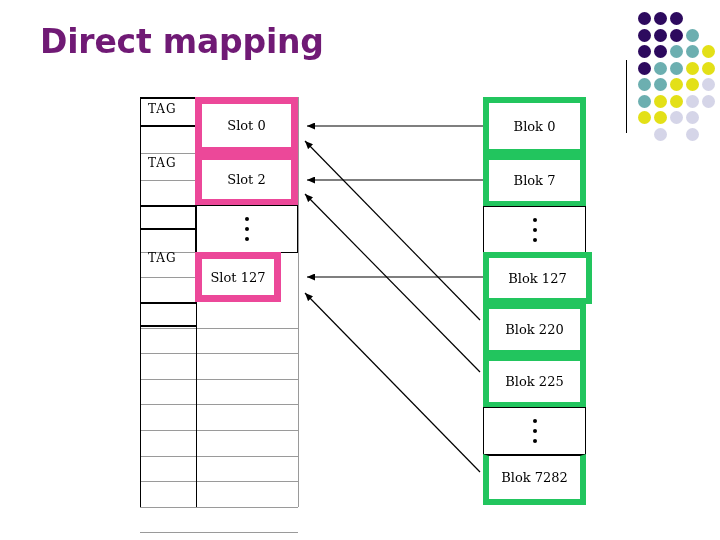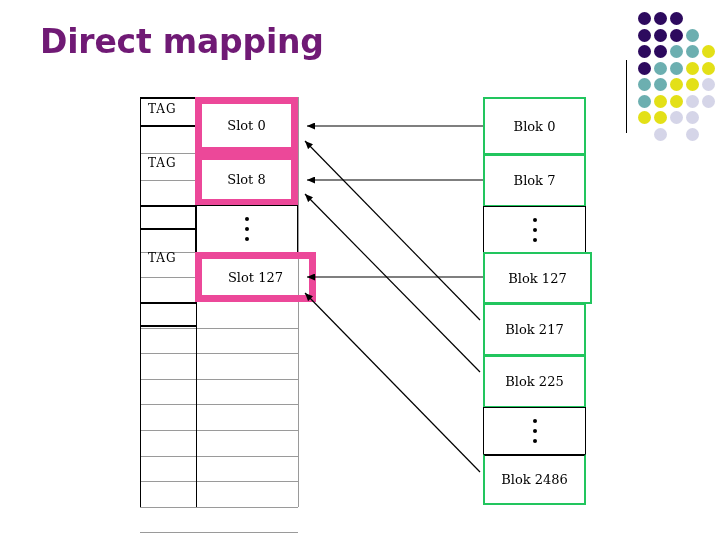--- a/index.html
+++ b/index.html
@@ -97,21 +97,21 @@
     justify-content: center;
     font-family: "DejaVu Serif", serif;
     font-size: 13px;
     color: #000000;
     background: transparent;
   }
 
   .blok-box {
     position: absolute;
     box-sizing: border-box;
-    border: 2px solid #22c55e;
+    border: 6px solid #22c55e;
     display: flex;
     align-items: center;
     justify-content: center;
     font-family: "DejaVu Serif", serif;
     font-size: 13px;
     color: #000000;
     background: transparent;
   }
   .blok-box.thick-top {
     border-top: 2px solid #000000;
@@ -212,50 +212,50 @@
       <div class="grid-line-v strong" style="left: 140px; top: 97px; height: 410px;"></div>
       <div class="grid-line-v strong" style="left: 196px; top: 97px; height: 410px;"></div>
       <div class="grid-line-v" style="left: 298px; top: 97px; height: 410px;"></div>
     </div>
 
   <div class="tag-label" style="left:148px; top:102px;">TAG</div>
   <div class="tag-label" style="left:148px; top:156px;">TAG</div>
   <div class="tag-label" style="left:148px; top:251px;">TAG</div>
 
   <div class="slot-box" style="left:195px; top:97px; width:103px; height:57px;">Slot 0</div>
-  <div class="slot-box" style="left:195px; top:153px; width:103px; height:53px;">Slot 8</div>
+  <div class="slot-box" style="left:195px; top:153px; width:103px; height:53px;">Slot 2</div>
 
   <div class="vdots" style="left:195px; top:205px; width:103px; height:48px;">
     <i></i>
     <i></i>
     <i></i>
   </div>
 
-  <div class="slot-box" style="left:195px; top:252px; width:121px; height:50px;">Slot 127</div>
+  <div class="slot-box" style="left:195px; top:252px; width:86px; height:50px;">Slot 127</div>
 
   <div class="blok-box" style="left:483px; top:97px; width:103px; height:58px;">Blok 0</div>
   <div class="blok-box" style="left:483px; top:154px; width:103px; height:53px;">Blok 7</div>
 
   <div class="vdots" style="left:483px; top:206px; width:103px; height:47px;">
     <i></i>
     <i></i>
     <i></i>
   </div>
 
   <div class="blok-box" style="left:483px; top:252px; width:109px; height:52px;">Blok 127</div>
-  <div class="blok-box" style="left:483px; top:303px; width:103px; height:53px;">Blok 217</div>
+  <div class="blok-box" style="left:483px; top:303px; width:103px; height:53px;">Blok 220</div>
   <div class="blok-box" style="left:483px; top:355px; width:103px; height:53px;">Blok 225</div>
 
   <div class="vdots" style="left:483px; top:407px; width:103px; height:48px;">
     <i></i>
     <i></i>
     <i></i>
   </div>
 
-  <div class="blok-box thick-top" style="left:483px; top:454px; width:103px; height:51px;">Blok 2486</div>
+  <div class="blok-box thick-top" style="left:483px; top:454px; width:103px; height:51px;">Blok 7282</div>
 
   <svg id="arrow-layer" viewBox="0 0 720 540">
     <defs>
       <marker id="arrowhead" markerWidth="9" markerHeight="7" refX="8" refY="3.5" orient="auto" markerUnits="userSpaceOnUse">
         <polygon points="8,3.5 0,0 0,7" fill="#000000"></polygon>
       </marker>
     </defs>
 
     <line x1="483" y1="126" x2="307" y2="126" stroke="#000000" stroke-width="1.2" marker-end="url(#arrowhead)"></line>
 

